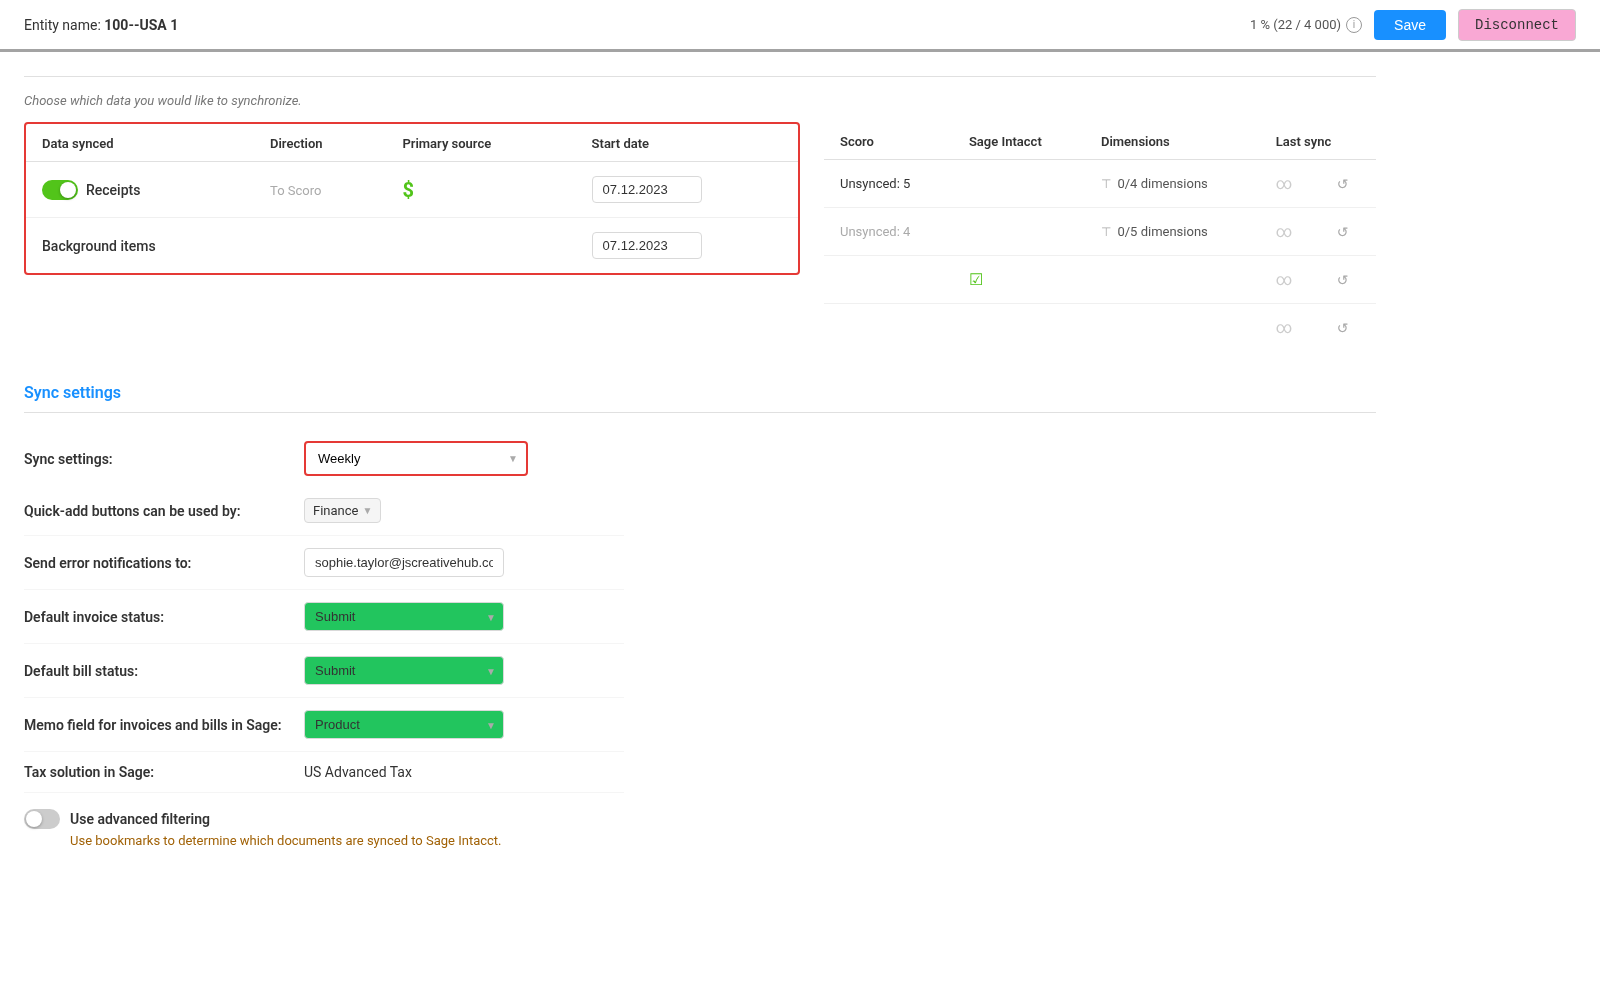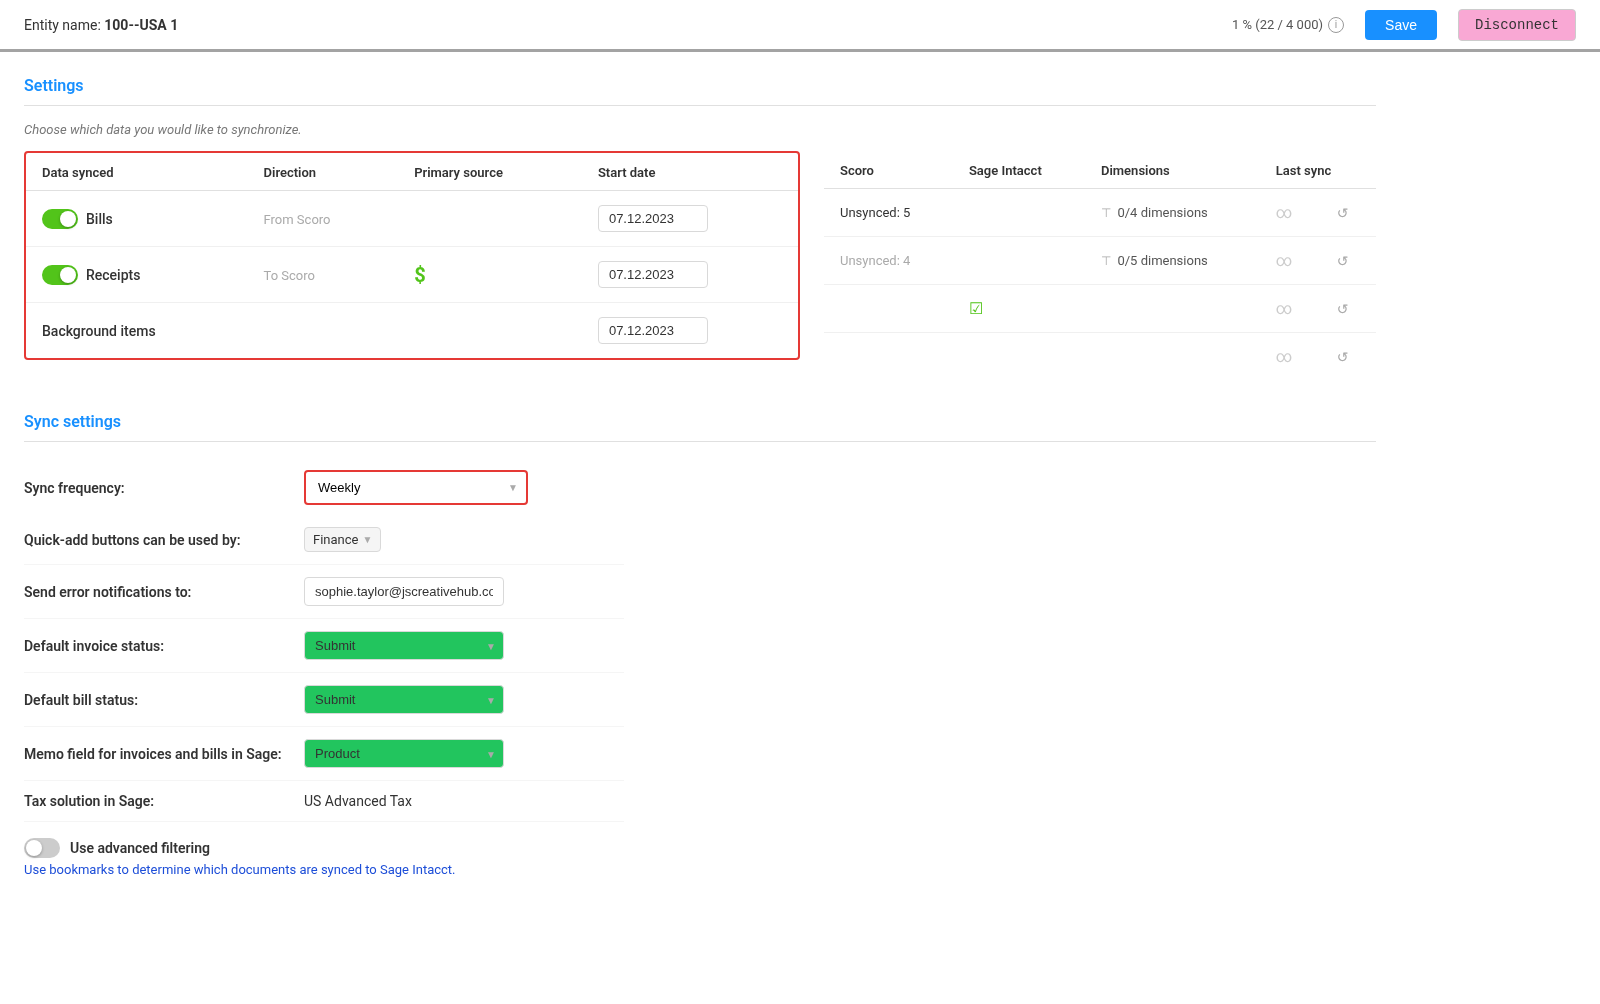--- a/index.html
+++ b/index.html
@@ -19,21 +19,21 @@
       border-bottom: 3px solid #a3a3a3;
       height: 52px;
     }
     .header-left {
       font-size: 14px;
       color: #333;
     }
     .header-right {
       display: flex;
       align-items: center;
-      gap: 21px;
+      gap: 12px;
     }
     .usage-text {
       font-size: 13px;
       color: #555;
       display: flex;
       align-items: center;
       gap: 5px;
     }
     .info-icon {
       display: inline-flex;
@@ -341,22 +341,23 @@
       display: flex;
       align-items: center;
       gap: 10px;
     }
     .adv-label {
       font-size: 14px;
       font-weight: 600;
     }
     .adv-subtitle {
       font-size: 13px;
-      color: #1d4ed8;
+      color: #a16207;
       margin-top: 4px;
+      margin-left: 46px;
     }
 
     .toggle-small-track {
       position: relative;
       width: 36px;
       height: 20px;
       border-radius: 10px;
       background: #ccc;
       cursor: pointer;
     }
@@ -385,57 +386,37 @@
       <span class="info-icon">i</span>
     </div>
     <button class="btn-save">Save</button>
     <button class="btn-disconnect">Disconnect</button>
   </div>
 </div>
 
 <div class="main">
 
   <div>
-    <div class="section-title">Settings</div>
     <hr class="section-divider">
     <div class="subtitle">Choose which data you would like to synchronize.</div>
 
     <div class="full-table">
 
       <div class="sync-table-container">
         <table class="sync-table">
           <thead>
             <tr>
               <th>Data synced</th>
               <th>Direction</th>
               <th>Primary source</th>
               <th>Start date</th>
             </tr>
           </thead>
           <tbody>
 
-            <tr>
-              <td>
-                <div class="row-label">
-                  <div class="toggle">
-                    <div class="toggle-track on">
-                      <div class="toggle-thumb"></div>
-                    </div>
-                  </div>
-                  <span>Bills</span>
-                </div>
-              </td>
-              <td>
-                <span class="direction-text">From Scoro</span>
-              </td>
-              <td></td>
-              <td>
-                <input class="date-input" type="text" value="07.12.2023" style="">
-              </td>
-            </tr>
 
 
             <tr>
               <td>
                 <div class="row-label">
                   <div class="toggle">
                     <div class="toggle-track on">
                       <div class="toggle-thumb"></div>
                     </div>
                   </div>
@@ -526,21 +507,21 @@
         </tbody>
       </table>
     </div>
   </div>
 
   <div class="sync-settings">
     <div class="section-title">Sync settings</div>
     <hr class="section-divider">
 
     <div class="form-row" style="border:none; padding-bottom:10px;">
-      <div class="form-label">Sync frequency:</div>
+      <div class="form-label">Sync settings:</div>
       <div class="form-value">
         <div class="sync-freq-wrapper">
           <select class="sync-freq-select">
             <option>Daily</option>
             <option selected="">Weekly</option>
             <option>Monthly</option>
           </select>
           <span style="color:#aaa; font-size:10px; margin-right:6px;">▼</span>
         </div>
       </div>

